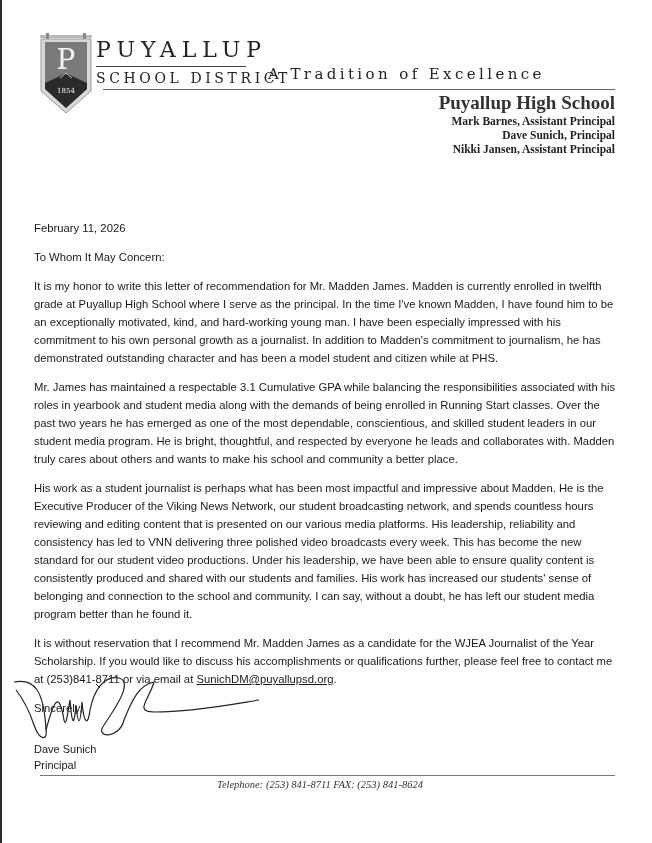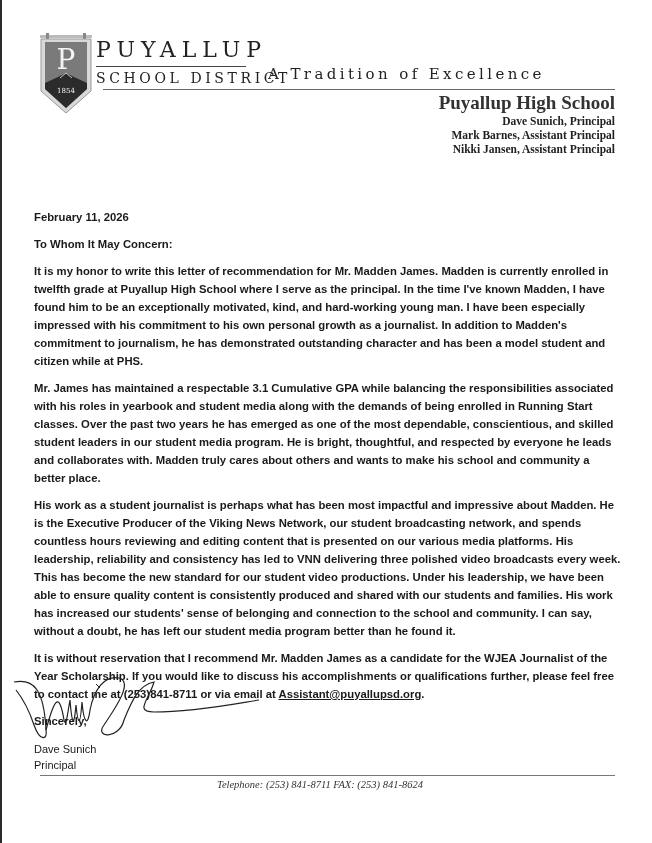--- a/index.html
+++ b/index.html
@@ -12,21 +12,21 @@
     .brand-rule { width: 150px; height: 1px; background: #444; margin: 4px 0 3px 0; }
     .brand-sub { font-family: "DejaVu Serif", serif; font-size: 14px; letter-spacing: 3.6px; color: #222; }
     .tagline { position: absolute; left: 268px; top: 65px; font-family: "DejaVu Serif", serif; font-size: 15px; letter-spacing: 3.4px; color: #222; }
     .header-rule { position: absolute; left: 103px; top: 89px; width: 512px; height: 1px; background: #666; }
 
     .school-block { position: absolute; right: 37px; top: 92px; text-align: right; font-family: "Liberation Serif", serif; font-weight: bold; color: #222; }
     .school-name { font-size: 19px; line-height: 22px; color: #333; }
     .staff-line { font-size: 11.5px; line-height: 14px; }
 
     .letter { position: absolute; left: 34px; top: 208px; width: 590px; font-family: "Liberation Sans", sans-serif; font-size: 11.3px; line-height: 18px; color: #1a1a1a; }
-    .letter p { margin: 0 0 9px 0; font-weight: bold; }
+    .letter p { margin: 11px 0 9px 0; }
     .email-link { text-decoration: underline; color: #1a1a1a; }
 
     .signature { position: absolute; left: 4px; top: 670px; width: 300px; height: 80px; }
     .signer { position: absolute; left: 34px; top: 741px; font-family: "Liberation Sans", sans-serif; font-size: 11px; line-height: 16px; }
 
     .footer-rule { position: absolute; left: 40px; top: 775px; width: 575px; height: 1px; background: #777; }
     .footer { position: absolute; left: 150px; top: 778px; width: 340px; text-align: center; font-family: "Liberation Serif", serif; font-style: italic; font-size: 10.5px; line-height: 13px; color: #333; }
   </style>
 </head>
 <body>
@@ -49,32 +49,32 @@
   <div class="brand-name">PUYALLUP</div>
   <div class="brand-rule"></div>
   <div class="brand-sub">SCHOOL DISTRICT</div>
 </div>
 
 <div class="tagline">A Tradition of Excellence</div>
 <div class="header-rule"></div>
 
 <div class="school-block">
   <div class="school-name">Puyallup High School</div>
+  <div class="staff-line">Mark Barnes, Assistant Principal</div>
   <div class="staff-line">Dave Sunich, Principal</div>
-  <div class="staff-line">Mark Barnes, Assistant Principal</div>
   <div class="staff-line">Nikki Jansen, Assistant Principal</div>
 </div>
 
 <div class="letter">
   <p>February 11, 2026</p>
   <p>To Whom It May Concern:</p>
   <p>It is my honor to write this letter of recommendation for Mr. Madden James.  Madden is currently enrolled in twelfth grade at Puyallup High School where I serve as the principal.  In the time I've known Madden, I have found him to be an exceptionally motivated, kind, and hard-working young man.  I have been especially impressed with his commitment to his own personal growth as a journalist. In addition to Madden's commitment to journalism, he has demonstrated outstanding character and has been a model student and citizen while at PHS.</p>
   <p>Mr. James has maintained a respectable 3.1 Cumulative GPA while balancing the responsibilities associated with his roles in yearbook and student media along with the demands of being enrolled in Running Start classes. Over the past two years he has emerged as one of the most dependable, conscientious, and skilled student leaders in our student media program. He is bright, thoughtful, and respected by everyone he leads and collaborates with. Madden truly cares about others and wants to make his school and community a better place.</p>
   <p>His work as a student journalist is perhaps what has been most impactful and impressive about Madden. He is the Executive Producer of the Viking News Network, our student broadcasting network, and spends countless hours reviewing and editing content that is presented on our various media platforms. His leadership, reliability and consistency has led to VNN delivering three polished video broadcasts every week. This has become the new standard for our student video productions. Under his leadership, we have been able to ensure quality content is consistently produced and shared with our students and families. His work has increased our students' sense of belonging and connection to the school and community. I can say, without a doubt, he has left our student media program better than he found it.</p>
-  <p><span>It is without reservation that I recommend Mr. Madden James as a candidate for the WJEA Journalist of the Year Scholarship.  If you would like to discuss his accomplishments or qualifications further, please feel free to contact me at (253)841-8711 or via email at </span><a class="email-link">Assistant@puyallupsd.org</a><span>.</span></p>
+  <p><span>It is without reservation that I recommend Mr. Madden James as a candidate for the WJEA Journalist of the Year Scholarship.  If you would like to discuss his accomplishments or qualifications further, please feel free to contact me at (253)841-8711 or via email at </span><a class="email-link">SunichDM@puyallupsd.org</a><span>.</span></p>
   <p>Sincerely,</p>
 </div>
 
 <svg class="signature" viewBox="0 0 300 80">
   <path d="M10 12 C30 8 40 20 42 60 C44 70 36 72 30 55 C25 40 20 30 12 20" fill="none" stroke="#222" stroke-width="1.2"></path>
   <path d="M42 60 C50 30 55 20 60 50 C62 60 64 40 66 30 C68 55 70 58 72 35 C74 55 76 58 78 32 C80 55 84 56 86 40 C90 20 100 5 115 8 C130 12 110 40 100 55 C90 68 115 70 120 50 C128 30 135 15 150 12 C145 30 130 42 150 42 C190 42 230 34 255 30" fill="none" stroke="#222" stroke-width="1.2"></path>
   <path d="M92 14 L96 18" stroke="#222" stroke-width="1"></path>
   <circle cx="305" cy="34" r="0.8" fill="#444"></circle>
 </svg>
 

